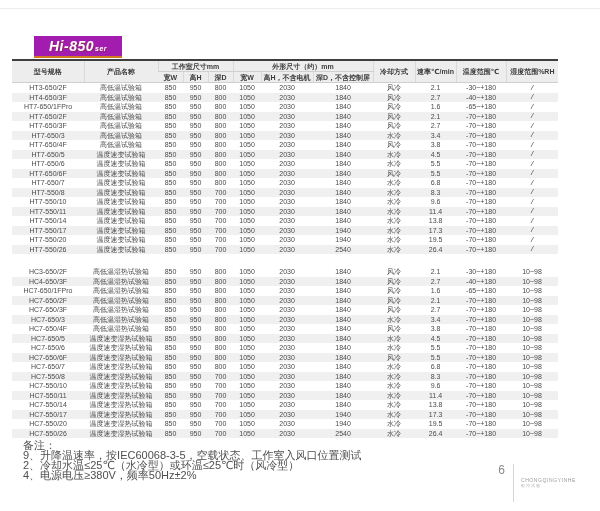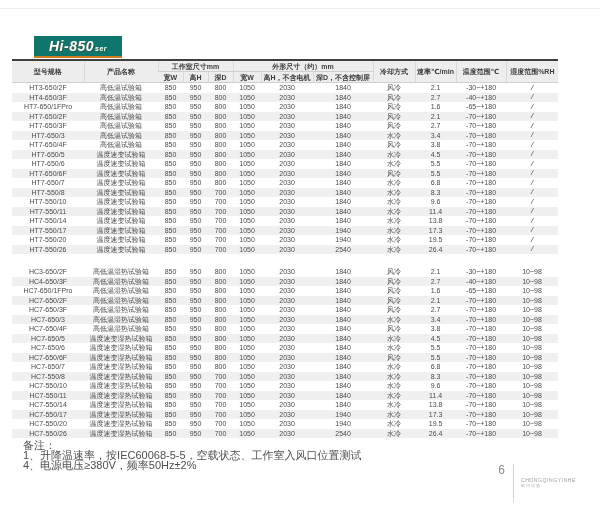--- a/index.html
+++ b/index.html
@@ -5,21 +5,21 @@
   html,body{margin:0;padding:0;}
   body{
     width:600px;height:511px;position:relative;background:#ffffff;
     font-family:"Liberation Sans","DejaVu Sans",sans-serif;color:#444;
     overflow:hidden;
   }
   .top-edge-line{position:absolute;left:0;top:8px;width:600px;height:1px;background:#ececec;}
   
   .series-badge{
     position:absolute;left:34px;top:36px;width:88px;height:22px;
-    background:#0f766e;color:#ffffff;display:flex;align-items:center;justify-content:center;
+    background:#a21caf;color:#ffffff;display:flex;align-items:center;justify-content:center;
     font-weight:bold;font-style:italic;letter-spacing:.5px;
     text-shadow:1px 1px 0 rgba(120,60,0,.45);
     border-bottom:2px solid #d07a1f;box-sizing:border-box;
   }
   .series-badge .main{font-size:14px;line-height:1;}
   .series-badge .suffix{font-size:7px;align-self:flex-end;margin:0 0 4px 1px;}
   
   .spec-table-wrap{position:absolute;left:12px;top:59px;width:546px;}
   table.spec{
     width:546px;border-collapse:collapse;table-layout:fixed;
@@ -612,21 +612,22 @@
           <td>-70~+180</td>
           <td>10~98</td>
         </tr>
       </tbody>
   </table>
 </div>
 
 <div class="notes">
   <div class="notes-title">备注：</div>
   <ol>
-    <li>1、升降温速率，按IEC60068-5-5，空载状态、工作室入风口位置测试</li>
+    <li>9、升降温速率，按IEC60068-3-5，空载状态、工作室入风口位置测试</li>
+    <li>2、冷却水温≤25℃（水冷型）或环温≤25℃时（风冷型）</li>
     <li>4、电源电压≥380V，频率50Hz±2%</li>
   </ol>
 </div>
 
 <div class="page-footer">
   <div class="page-number">6</div>
   <div class="footer-rule"></div>
   <div class="brand-block">
     <div class="brand-name">CHONGQINGYINHE</div>
     <div class="brand-sub">银河试验</div>

